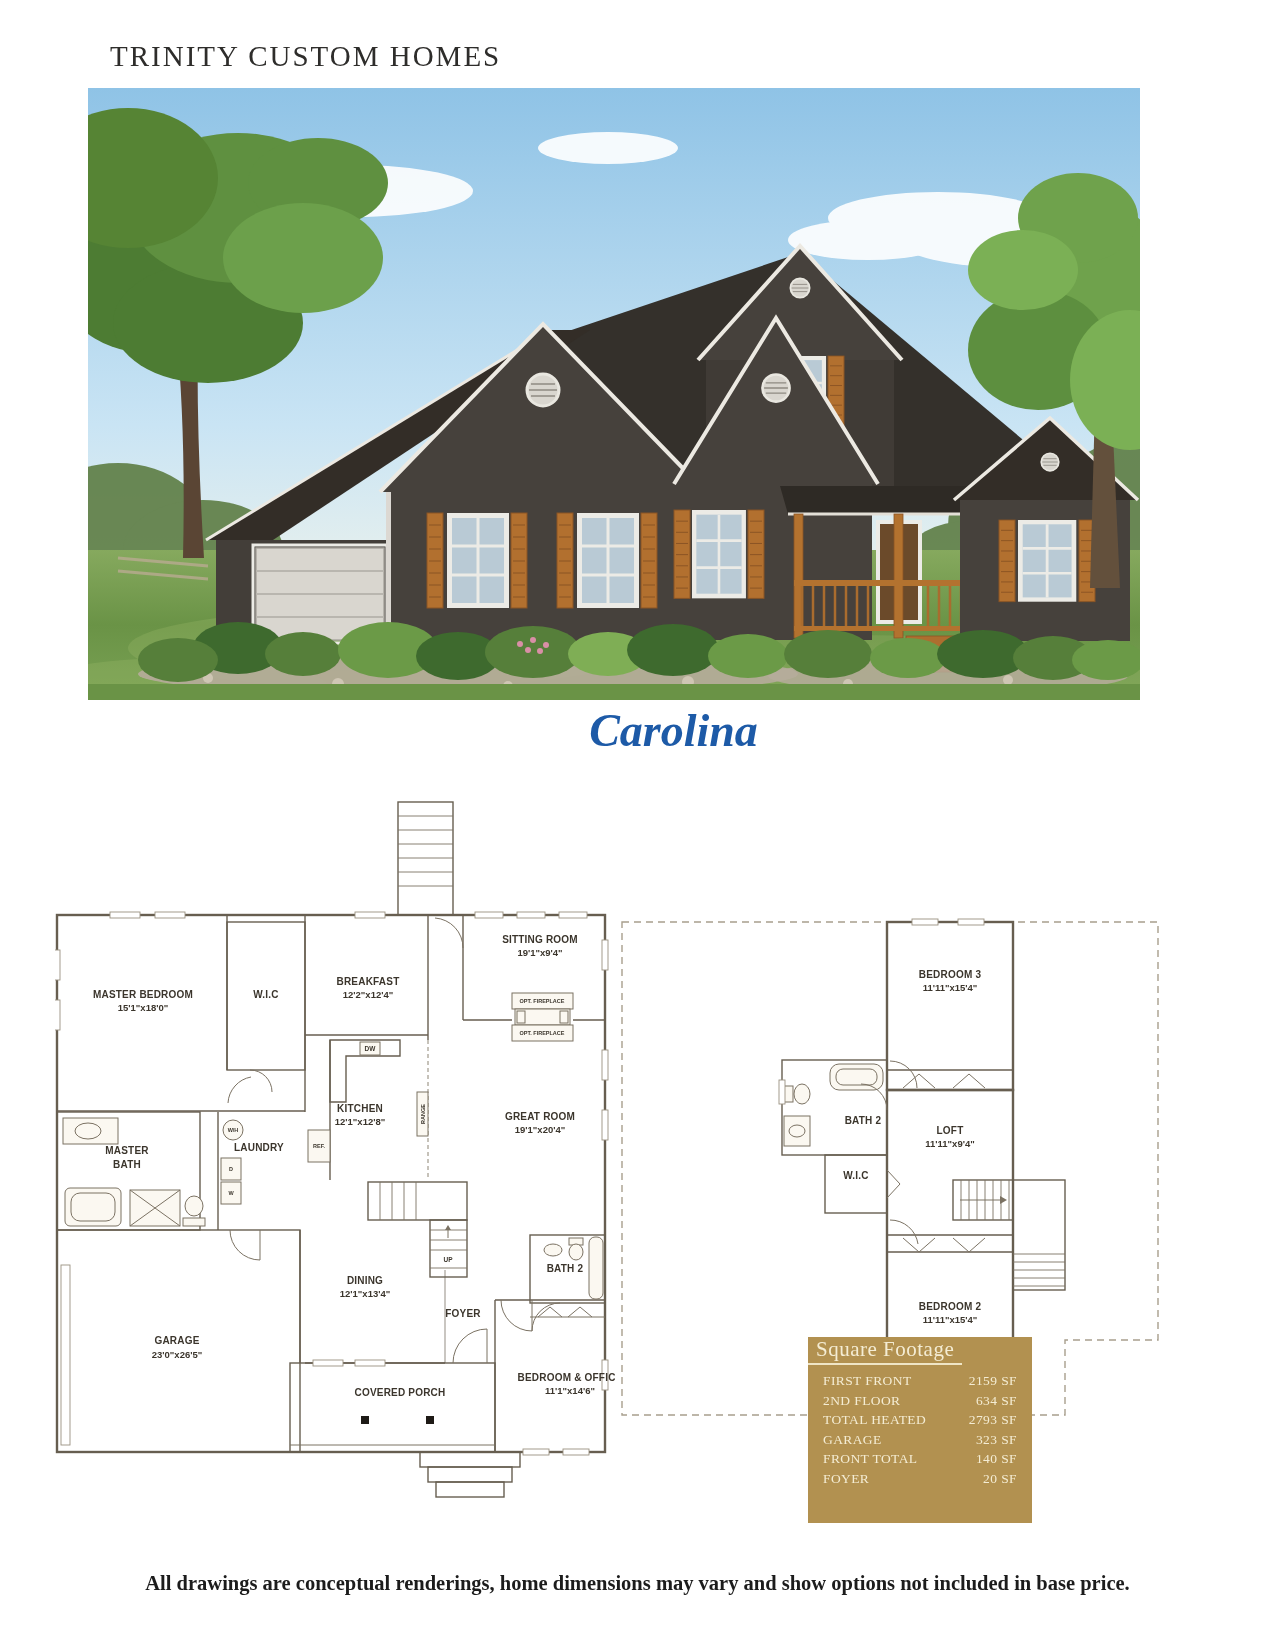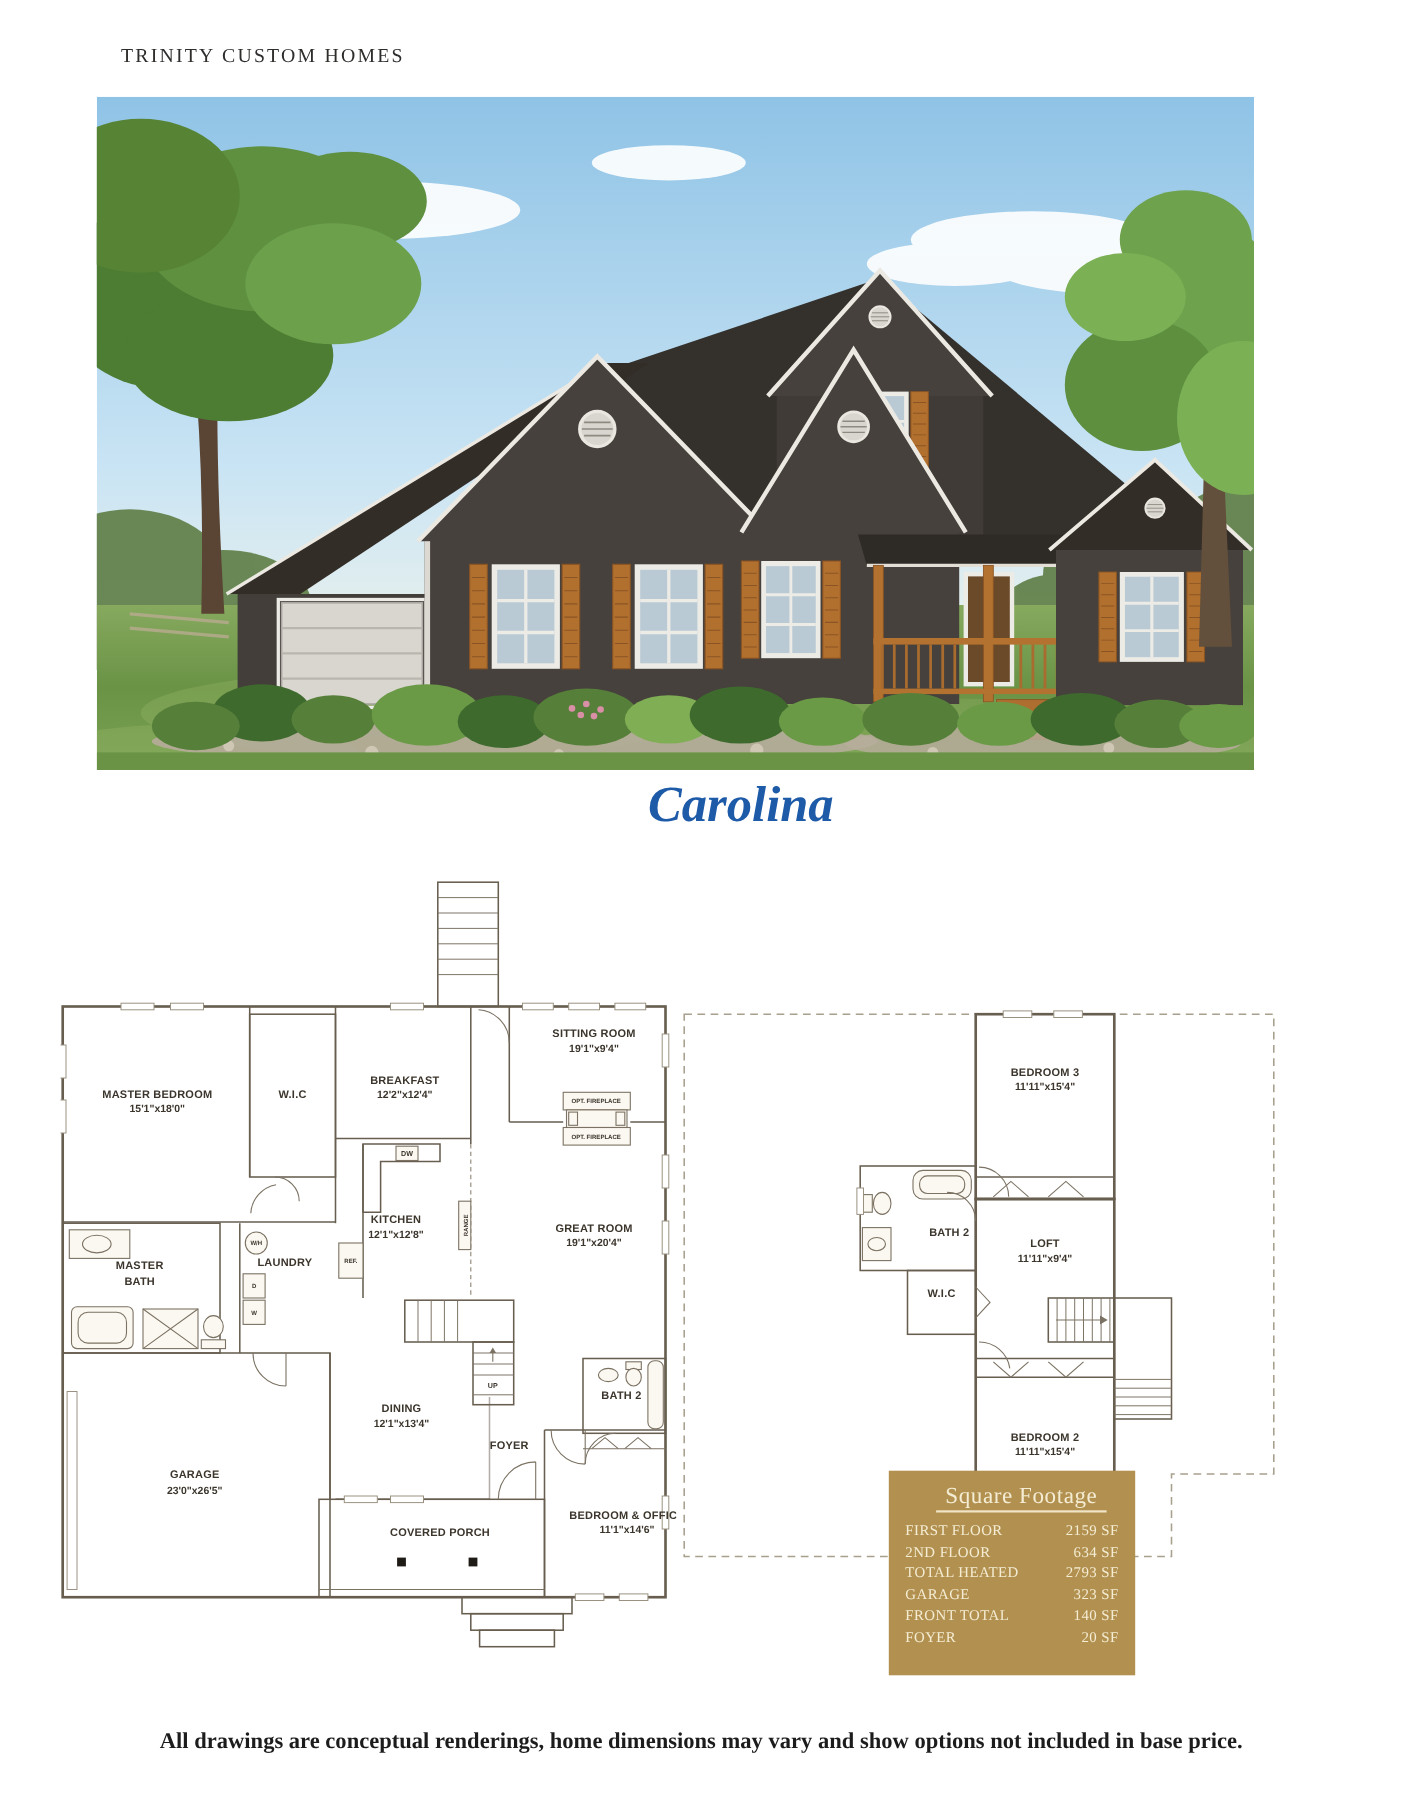--- a/index.html
+++ b/index.html
@@ -1,24 +1,24 @@
 <!DOCTYPE html>
 <html><head>
 <meta charset="utf-8">
 <style>
   html,body{margin:0;padding:0;background:#ffffff;}
   .page{position:relative;width:1275px;height:1650px;background:#ffffff;overflow:hidden;font-family:"Liberation Sans",sans-serif;}
-  .brand{position:absolute;left:110px;top:40px;font-family:"Liberation Serif",serif;font-size:18px;letter-spacing:2px;color:#2e2d2b;}
+  .brand{position:absolute;left:110px;top:40px;font-family:"Liberation Serif",serif;font-size:29px;letter-spacing:2px;color:#2e2d2b;}
   .photo{position:absolute;left:88px;top:88px;width:1052px;height:612px;display:block;}
   .plan-title{position:absolute;left:0;top:704px;width:100%;text-align:center;font-family:"Liberation Serif",serif;font-style:italic;font-weight:bold;font-size:46px;color:#1d5aa7;margin-left:36px;}
   .plan-specs{position:absolute;left:0;top:760px;width:100%;text-align:center;font-family:"Liberation Serif",serif;font-weight:bold;font-size:27px;color:#1d5aa7;}
   .floor1{position:absolute;left:55px;top:800px;}
   .floor2{position:absolute;left:620px;top:870px;}
   .sf-table{position:absolute;left:808px;top:1337px;width:224px;height:186px;background:#b29150;color:#f4ecd3;font-family:"Liberation Serif",serif;}
-  .sf-title{text-align:center;font-size:21px;margin-top:10px;letter-spacing:.5px;padding-left:17px;}
+  .sf-title{font-size:21px;letter-spacing:.5px;}
   .sf-title span{border-bottom:2px solid #efe5c6;padding:0 8px 2px;}
   .sf-rows{margin:9px 15px 0 15px;}
   .sf-row{display:flex;justify-content:space-between;font-size:13.5px;line-height:19.5px;letter-spacing:.4px;}
   .disclaimer{position:absolute;left:0;top:1572px;width:100%;text-align:center;font-family:"Liberation Serif",serif;font-size:20.5px;color:#1c1c1c;font-weight:bold;}
   
   .wall{fill:none;stroke:#675e50;stroke-width:1.4;}
   .wall2{stroke-width:2.4;}
   .rname{font-family:"Liberation Sans",sans-serif;font-weight:bold;font-size:10px;fill:#3b352c;text-anchor:middle;letter-spacing:.2px;}
   .rdims{font-family:"Liberation Sans",sans-serif;font-weight:bold;font-size:9.5px;fill:#3b352c;text-anchor:middle;}
   .rsmall{font-family:"Liberation Sans",sans-serif;font-weight:bold;font-size:6.5px;fill:#3b352c;text-anchor:middle;}
@@ -445,21 +445,21 @@
       <text class="rname" x="236" y="309">W.I.C</text>
       <text class="rname" x="330" y="440">BEDROOM 2</text>
       <text class="rdims" x="330" y="453">11'11"x15'4"</text>
     </g>
   </svg>
 
   <div class="sf-table">
     <div class="sf-title"><span>Square Footage</span></div>
     <div class="sf-rows">
       <div class="sf-row">
-          <span>FIRST FLOOR</span>
+          <span>FIRST FRONT</span>
           <span>2159 SF</span>
         </div>
       <div class="sf-row">
           <span>2ND FLOOR</span>
           <span>634 SF</span>
         </div>
       <div class="sf-row">
           <span>TOTAL HEATED</span>
           <span>2793 SF</span>
         </div>

